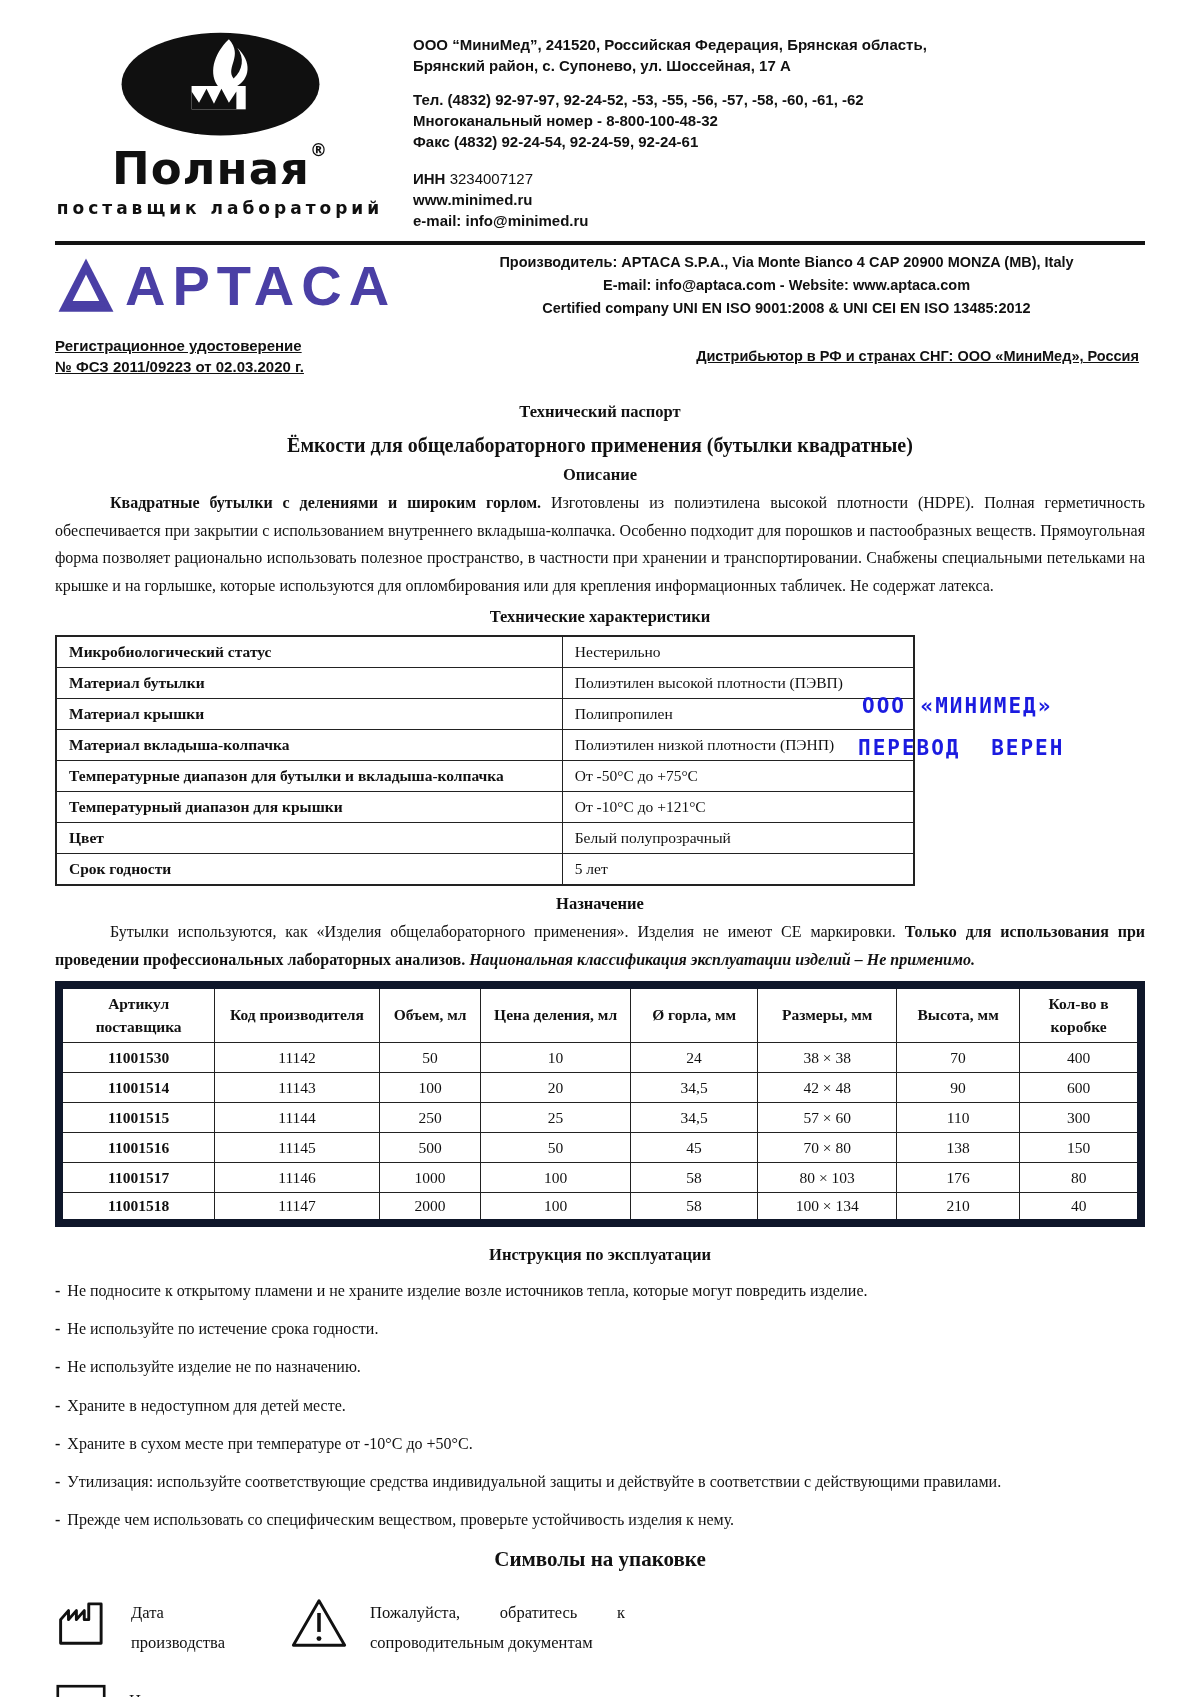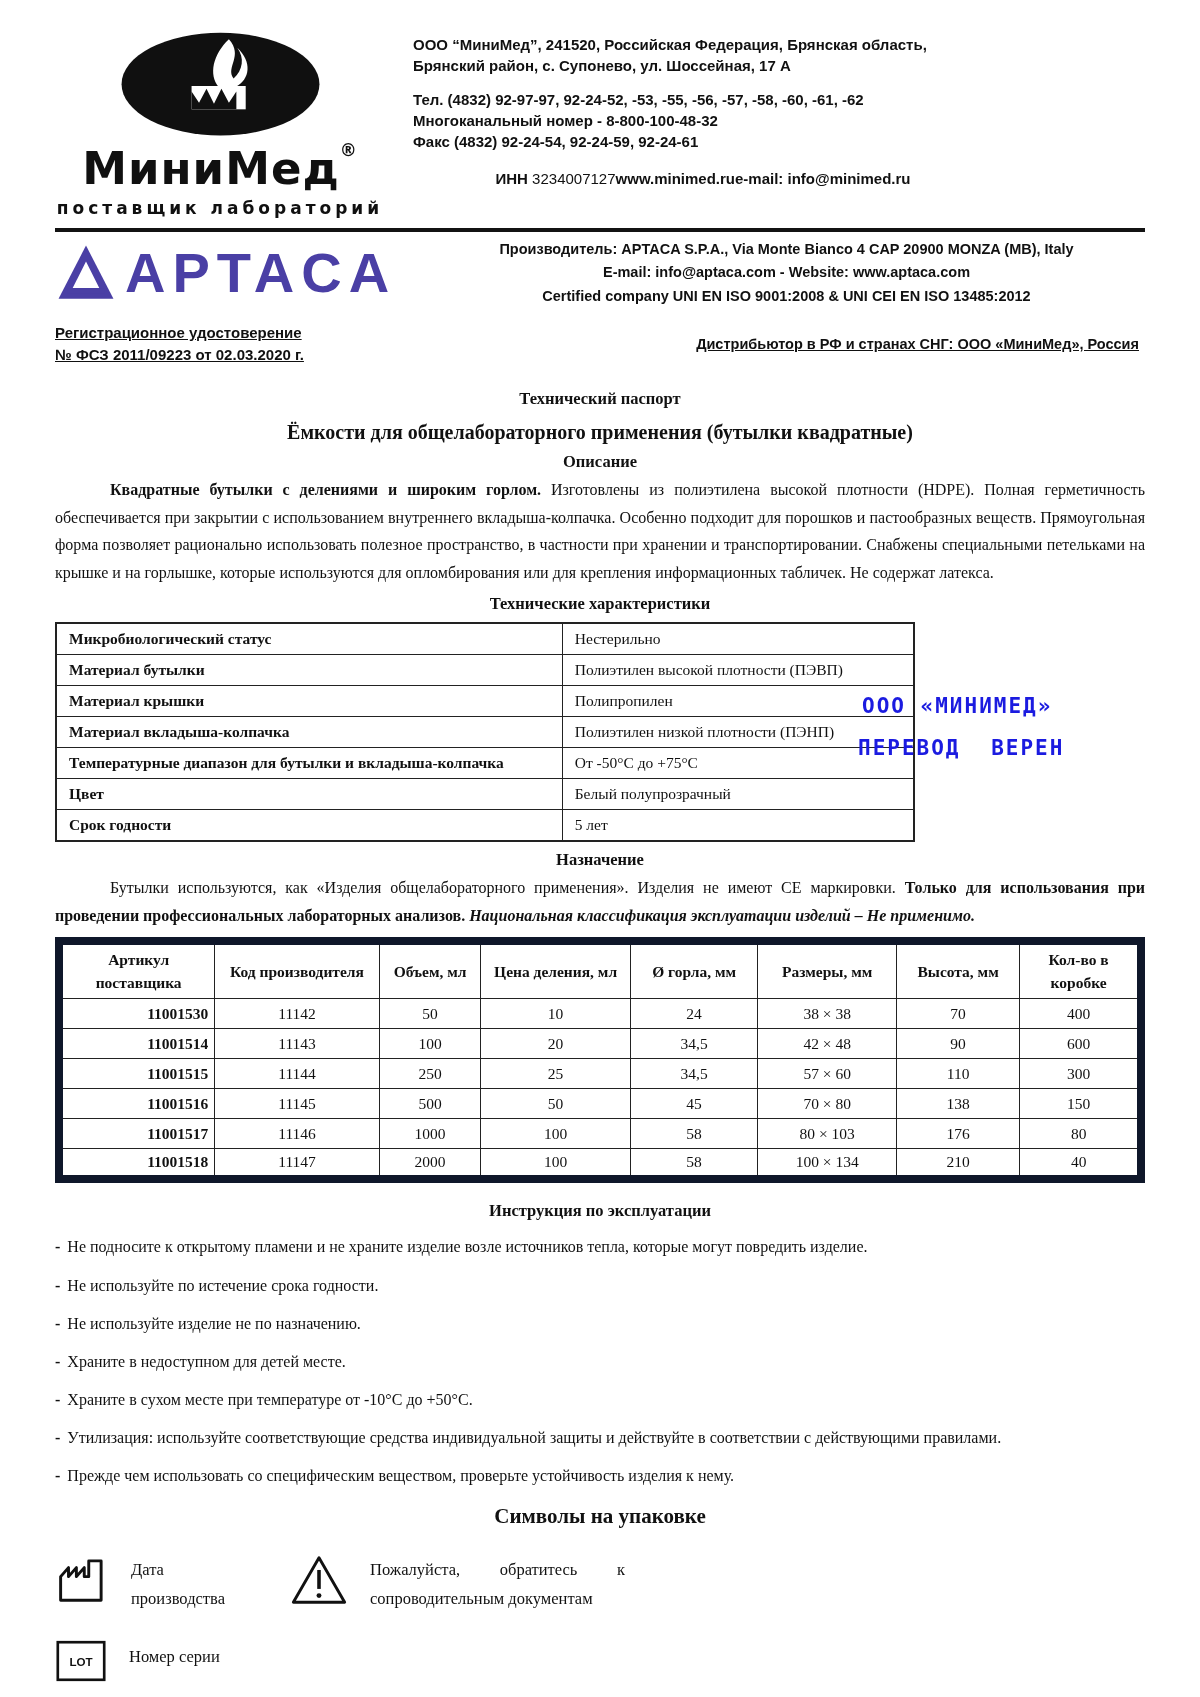--- a/index.html
+++ b/index.html
@@ -12,21 +12,21 @@
 
   
   .hdr { display:flex; gap:28px; }
   .logo-block { width:330px; text-align:center; padding-top:2px; }
   .logo-oval { display:block; margin:0 auto; }
   .wordmark { font-family:"DejaVu Sans", sans-serif; font-weight:900; font-size:45px; letter-spacing:1px; line-height:1.05; color:#101010; white-space:nowrap; }
   .wordmark sup { font-size:17px; vertical-align:28px; }
   .tagline { font-family:"DejaVu Sans", sans-serif; font-weight:bold; font-size:17px; letter-spacing:4px; margin-top:6px; color:#101010; white-space:nowrap; }
   .co-info { font-family:"Liberation Sans", sans-serif; font-weight:bold; font-size:15px; line-height:1.4; padding-top:6px; width:580px; }
   .co-info .grp { margin-bottom:13px; }
-  .inn-row { display:flex; justify-content:center; margin-top:16px; }
+  .inn-row { display:flex; justify-content:space-between; margin-top:16px;flex-direction:column; }
   .inn-row .inn-num { font-weight:normal; }
 
   .rule { border:none; border-top:4px solid #131313; margin:10px 0 6px 0; }
 
   
   .aptaca-row { display:flex; align-items:center; gap:18px; }
   .aptaca-logo { display:flex; align-items:center; gap:8px; width:355px; }
   .aptaca-text { font-family:"Liberation Sans", sans-serif; font-weight:800; font-size:56px; letter-spacing:7px; color:#4a3fa5; line-height:1; }
   .aptaca-info { flex:1; font-family:"Liberation Sans", sans-serif; font-weight:bold; font-size:14.5px; line-height:1.6; text-align:center; }
 
@@ -52,21 +52,21 @@
   
   .stamp { position:absolute; color:#1b1be0; font-family:"DejaVu Sans Mono", monospace; font-weight:bold; white-space:nowrap; }
   .stamp-1 { top:694px; left:862px; font-size:21px; letter-spacing:2px; }
   .stamp-2 { top:736px; left:858px; font-size:21px; letter-spacing:2px; word-spacing:16px; }
 
   
   .prod-table { border-collapse:collapse; width:1090px; margin-top:8px; border:8px solid #0f172a; }
   .prod-table th, .prod-table td { border:1px solid #222; font-size:15.5px; text-align:center; padding:4px 6px; }
   .prod-table th { font-weight:bold; height:56px; line-height:1.45; }
   .prod-table td { height:30px; }
-  .prod-table td.art { font-weight:bold;text-align:right; }
+  .prod-table td.art { font-weight:bold; }
   .c0{width:14.4%}.c1{width:15.2%}.c2{width:9.4%}.c3{width:13.8%}.c4{width:11.8%}.c5{width:12.8%}.c6{width:11.4%}.c7{width:11.2%}
 
   
   .instr { margin-top:14px; }
   .instr-item { font-size:16px; line-height:1.45; margin-bottom:15px; display:flex; }
   .instr-item .dash { font-weight:bold; margin-right:7px; }
 
   
   .sym-head { text-align:center; font-weight:bold; font-size:21px; margin-top:16px; }
   .sym-row { display:flex; margin-top:24px; }
@@ -84,21 +84,21 @@
 <div class="page">
 
   <div class="hdr">
     <div class="logo-block">
       <svg class="logo-oval" width="215" height="112" viewBox="0 0 230 120">
         <ellipse cx="115" cy="58" rx="106" ry="55" fill="#101010"></ellipse>
         <path d="M124 10 C 140 28 120 40 129 52 C 139 43 141 30 133 19 C 149 34 147 53 131 61 L113 61 C 102 48 107 26 124 10 Z" fill="#fff"></path>
         <rect x="84" y="60" width="58" height="25" fill="#fff"></rect>
         <path d="M84 85 V66 L92 78 L100 63 L108 79 L116 63 L124 78 L132 66 V85 Z" fill="#101010"></path>
       </svg>
-      <div class="wordmark"><span>МиниМед</span><sup>®</sup></div>
+      <div class="wordmark"><span>Полная</span><sup>®</sup></div>
       <div class="tagline">поставщик лабораторий</div>
     </div>
     <div class="co-info">
       <div class="grp">
         <div>ООО “МиниМед”, 241520, Российская Федерация, Брянская область,</div>
         <div>Брянский район, с. Супонево, ул. Шоссейная, 17 А</div>
       </div>
       <div class="grp">
         <div>Тел. (4832) 92-97-97, 92-24-52, -53, -55, -56, -57, -58, -60, -61, -62</div>
         <div>Многоканальный номер - 8-800-100-48-32</div>
@@ -162,20 +162,24 @@
         </tr>
       <tr>
           <td class="lbl">Материал вкладыша-колпачка</td>
           <td>Полиэтилен низкой плотности (ПЭНП)</td>
         </tr>
       <tr>
           <td class="lbl">Температурные диапазон для бутылки и вкладыша-колпачка</td>
           <td>От -50°С до +75°С</td>
         </tr>
       <tr>
+          <td class="lbl">Температурный диапазон для крышки</td>
+          <td>От -10°С до +121°С</td>
+        </tr>
+      <tr>
           <td class="lbl">Цвет</td>
           <td>Белый полупрозрачный</td>
         </tr>
       <tr>
           <td class="lbl">Срок годности</td>
           <td>5 лет</td>
         </tr>
     </tbody>
   </table>
 

